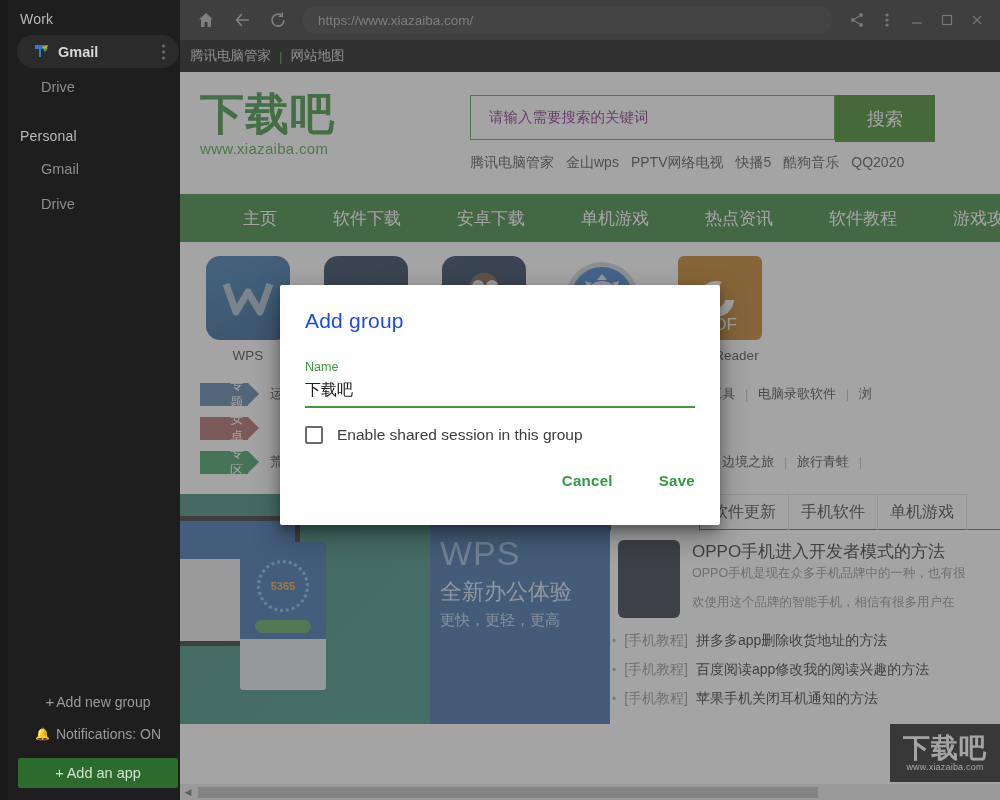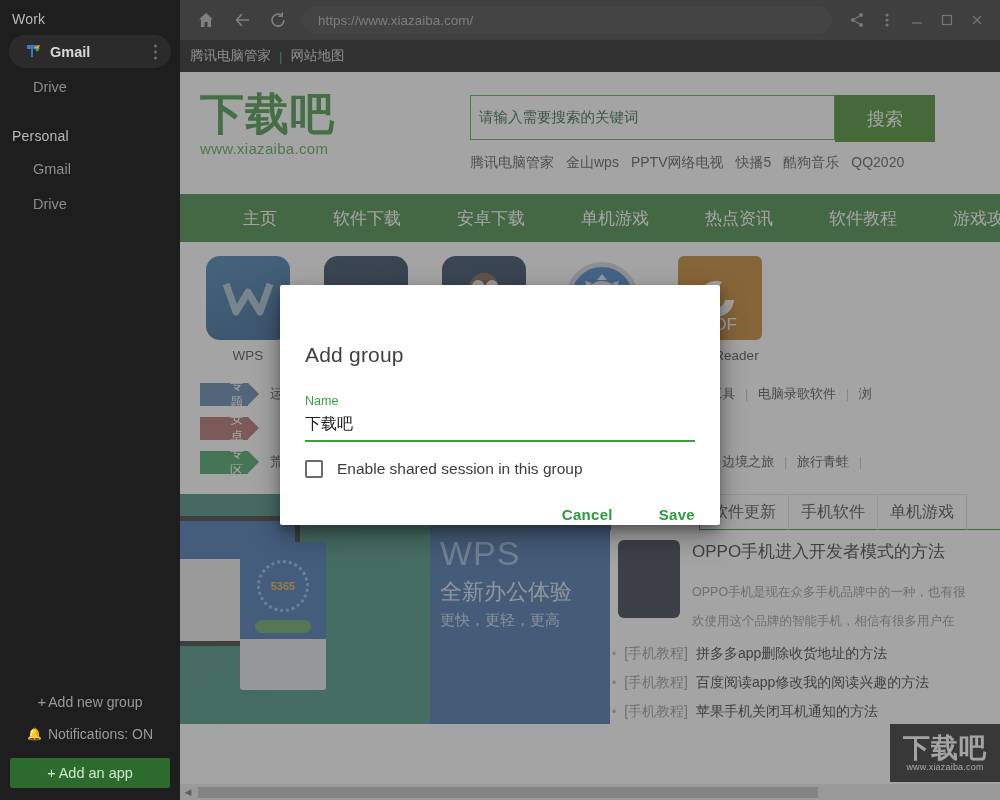--- a/index.html
+++ b/index.html
@@ -6,21 +6,21 @@
   html, body {
     width: 1000px; height: 800px;
     overflow: hidden;
     font-family: "Liberation Sans", "DejaVu Sans", sans-serif;
     background: #1a1a1a;
   }
   #root { position: relative; width: 1000px; height: 800px; }
 
   
   .sidebar {
-    position: absolute; left: 0; top: 0;
+    position: absolute; left: 8px; top: 0;
     width: 180px; height: 800px;
     background: #1e1e1e;
     color: #c7c7c7;
     display: flex; flex-direction: column;
   }
   .sb-section-title {
     font-size: 14px; color: #b9b9b9;
     padding: 11px 0 6px 12px;
     letter-spacing: .2px;
   }
@@ -125,22 +125,22 @@
     font-size: 44px; font-weight: bold; color: #2a8a2a;
     letter-spacing: 1px; line-height: 48px;
     font-family: "DejaVu Sans", sans-serif;
   }
   .logo-url { font-size: 15px; color: #3f9b3f; margin-top: 2px; letter-spacing: .3px;}
   .searchwrap { margin-left: 100px; margin-top: 5px; }
   .searchrow { display: flex; }
   .search-input {
     width: 365px; height: 45px;
     border: 1px solid #3f9b3f; background: #fff;
-    color: #14532d; font-size: 14.5px;
-    display: flex; align-items: center; padding-left: 8px;
+    color: #701a75; font-size: 14.5px;
+    display: flex; align-items: center; padding-left: 18px;
   }
   .search-btn {
     width: 100px; height: 47px; background: #2e7d10;
     color: #fff; font-size: 18px;
     display: flex; align-items: center; justify-content: center;
   }
   .hotwords {
     margin-top: 12px; font-size: 14px; color: #444;
     display: flex; gap: 12px;
   }
@@ -227,21 +227,21 @@
     font-size: 16px; color: #333;
     border: 1px solid #ddd; border-bottom: none; margin-right: -1px;
   }
   .newstab.active {
     color: #2b7a2b; border: 1px solid #2b7a2b; border-bottom: 1px solid #fff;
     position: relative; top: 1px; background:#fff;
   }
   .feature { display: flex; padding: 10px 0 0 8px; gap: 12px;}
   .feature-thumb { width: 62px; height: 78px; background:#1c2330; border-radius:6px; flex:none;}
   .feature-title { font-size: 17px; color: #222; white-space: nowrap; }
-  .feature-desc { font-size: 12.5px; color: #8a8a8a; line-height: 19px; margin-top: 20px;}
+  .feature-desc { font-size: 12.5px; color: #8a8a8a; line-height: 19px; margin-top: 1px;}
   .newslist { padding: 8px 0 0 2px; }
   .newsitem {
     display: flex; align-items: center; gap: 8px;
     font-size: 14px; height: 29px;
   }
   .newsitem .dot { color:#aaa; font-size: 12px; }
   .newsitem .cat { color:#8d8d8d; }
   .newsitem .ttl { color:#222; }
 
   
@@ -271,21 +271,21 @@
 
   
   .dialog-shadow {
     position: absolute; left: 280px; top: 285px;
     width: 440px; height: 240px;
     background: #fff;
     box-shadow: 0 11px 28px rgba(0,0,0,.35), 0 5px 10px rgba(0,0,0,.25);
     border-radius: 2px;
     padding: 24px 25px 0 25px;
   }
-  .dlg-title { font-size: 21px; color: #404040; font-weight: normal; letter-spacing:.2px;margin-top:34px;}
+  .dlg-title { font-size: 21px; color: #1d4ed8; font-weight: normal; letter-spacing:.2px;}
   .dlg-field { margin-top: 27px; }
   .dlg-flabel { font-size: 12.5px; color: #3f9b3f; }
   .dlg-fvalue {
     font-size: 16px; color: #202020;
     border-bottom: 2px solid #3f9b3f;
     padding: 4px 0 5px 0; margin-top: 2px;
   }
   .dlg-check { display: flex; align-items: center; gap: 14px; margin-top: 18px;}
   .dlg-box { width: 18px; height: 18px; border: 2px solid #6b6b6b; border-radius: 2px;}
   .dlg-checklabel { font-size: 15.5px; color: #3c3c3c;}

